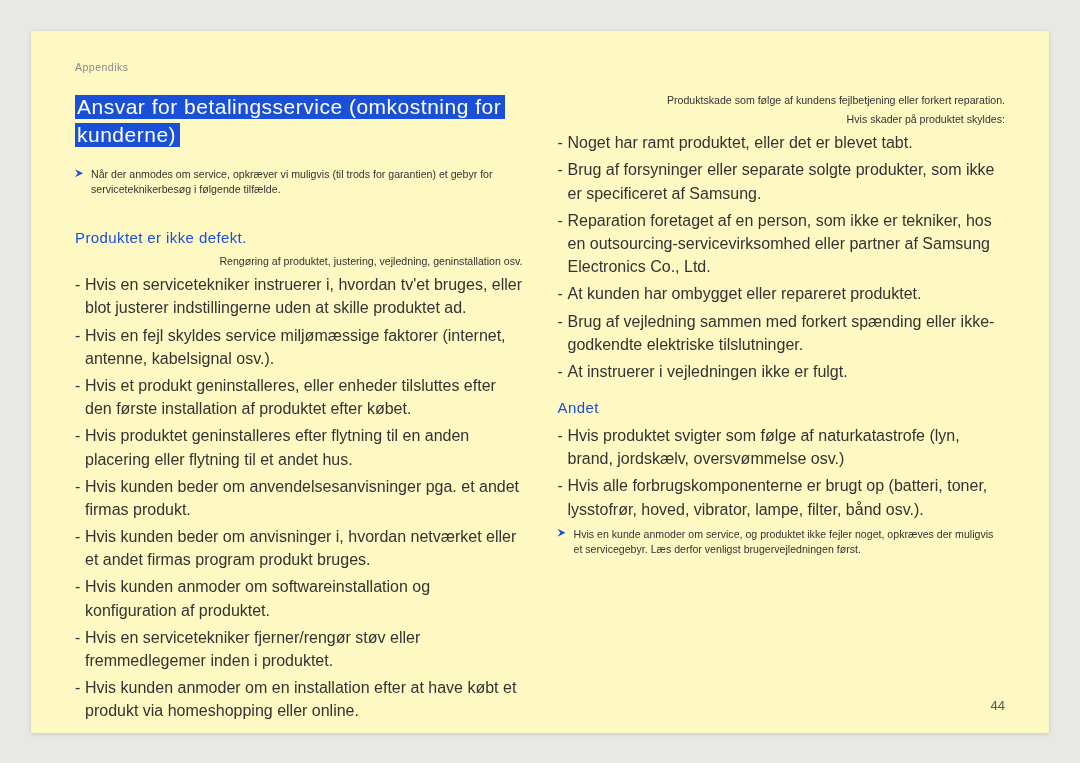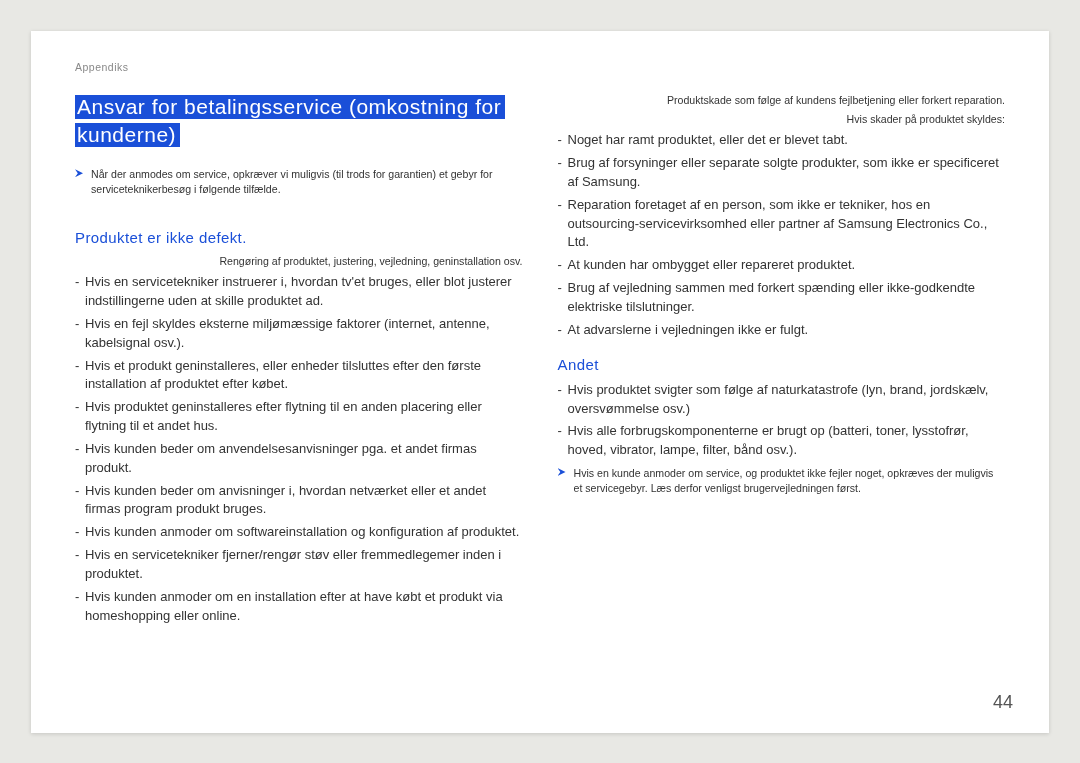--- a/index.html
+++ b/index.html
@@ -6,21 +6,21 @@
   body {
     background: #e8e8e4;
     width: 1080px;
     height: 763px;
     font-family: Arial, sans-serif;
     display: flex;
     align-items: center;
     justify-content: center;
   }
   .page {
-    background: #ffffff;
+    background: #fef9c3;
     width: 1018px;
     height: 702px;
     box-shadow: 0 1px 4px rgba(0,0,0,0.15);
     padding: 30px 44px 24px 44px;
     position: relative;
   }
   .header {
     font-size: 10.5px;
     color: #888;
     letter-spacing: 0.5px;
@@ -81,38 +81,38 @@
     color: #333;
     line-height: 1.45;
     margin-bottom: 4px;
     text-align: right;
   }
   .dash-list {
     list-style: none;
     padding-left: 0;
   }
   .dash-list li {
-    font-size: 13px;
+    font-size: 16px;
     color: #333;
     line-height: 1.45;
     position: relative;
     padding-left: 10px;
     margin-bottom: 4px;
   }
   .dash-list li::before {
     content: "-";
     position: absolute;
     left: 0;
     top: 0;
   }
   .page-number {
     position: absolute;
     bottom: 20px;
-    right: 36px;
-    font-size: 18px;
+    right: 44px;
+    font-size: 13px;
     color: #555;
   }
 </style>
 </head>
 <body>
 
 <div class="page">
   <div class="header">Appendiks</div>
 
   <div class="columns">
@@ -120,41 +120,41 @@
     <div class="col">
       <div class="main-title-wrap">
         <span class="main-title">Ansvar for betalingsservice (omkostning for kunderne)</span>
       </div>
       <div class="intro-note">Når der anmodes om service, opkræver vi muligvis (til trods for garantien) et gebyr for serviceteknikerbesøg i følgende tilfælde.</div>
 
       <div class="sub-title">Produktet er ikke defekt.</div>
       <div class="plain">Rengøring af produktet, justering, vejledning, geninstallation osv.</div>
       <ul class="dash-list">
           <li>Hvis en servicetekniker instruerer i, hvordan tv'et bruges, eller blot justerer indstillingerne uden at skille produktet ad.</li>
-          <li>Hvis en fejl skyldes eksterne miljømæssige faktorer (internet, antenne, kabelsignal osv.).</li>
+          <li>Hvis en fejl skyldes service miljømæssige faktorer (internet, antenne, kabelsignal osv.).</li>
           <li>Hvis et produkt geninstalleres, eller enheder tilsluttes efter den første installation af produktet efter købet.</li>
           <li>Hvis produktet geninstalleres efter flytning til en anden placering eller flytning til et andet hus.</li>
           <li>Hvis kunden beder om anvendelsesanvisninger pga. et andet firmas produkt.</li>
           <li>Hvis kunden beder om anvisninger i, hvordan netværket eller et andet firmas program produkt bruges.</li>
           <li>Hvis kunden anmoder om softwareinstallation og konfiguration af produktet.</li>
           <li>Hvis en servicetekniker fjerner/rengør støv eller fremmedlegemer inden i produktet.</li>
           <li>Hvis kunden anmoder om en installation efter at have købt et produkt via homeshopping eller online.</li>
         </ul>
     </div>
 
     <div class="col">
       <div class="plain">Produktskade som følge af kundens fejlbetjening eller forkert reparation.</div>
       <div class="plain">Hvis skader på produktet skyldes:</div>
       <ul class="dash-list">
           <li>Noget har ramt produktet, eller det er blevet tabt.</li>
           <li>Brug af forsyninger eller separate solgte produkter, som ikke er specificeret af Samsung.</li>
           <li>Reparation foretaget af en person, som ikke er tekniker, hos en outsourcing-servicevirksomhed eller partner af Samsung Electronics Co., Ltd.</li>
           <li>At kunden har ombygget eller repareret produktet.</li>
           <li>Brug af vejledning sammen med forkert spænding eller ikke-godkendte elektriske tilslutninger.</li>
-          <li>At advarslerne i vejledningen ikke er fulgt.</li>
+          <li>At instruerer i vejledningen ikke er fulgt.</li>
         </ul>
 
       <div class="sub-title" style="margin-top:16px">Andet</div>
       <ul class="dash-list">
           <li>Hvis produktet svigter som følge af naturkatastrofe (lyn, brand, jordskælv, oversvømmelse osv.)</li>
           <li>Hvis alle forbrugskomponenterne er brugt op (batteri, toner, lysstofrør, hoved, vibrator, lampe, filter, bånd osv.).</li>
         </ul>
       <div class="intro-note" style="margin-top:6px;margin-bottom:0">Hvis en kunde anmoder om service, og produktet ikke fejler noget, opkræves der muligvis et servicegebyr. Læs derfor venligst brugervejledningen først.</div>
     </div>
 

